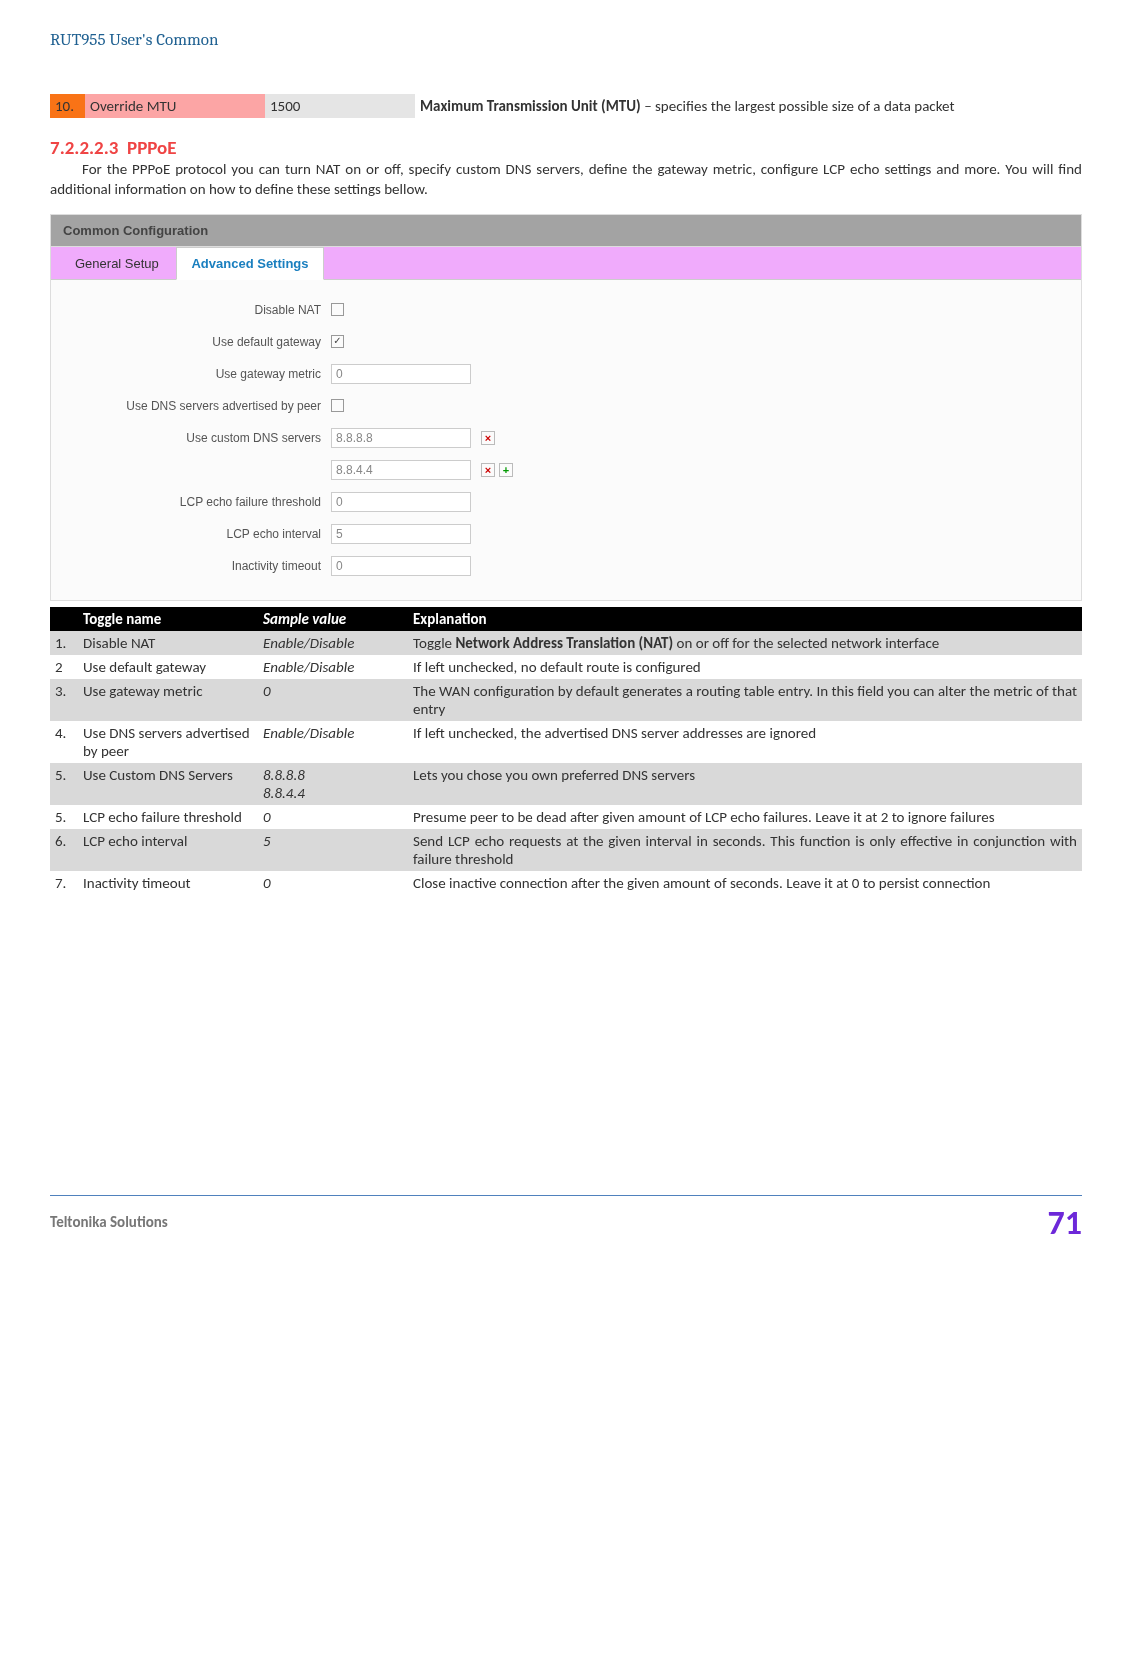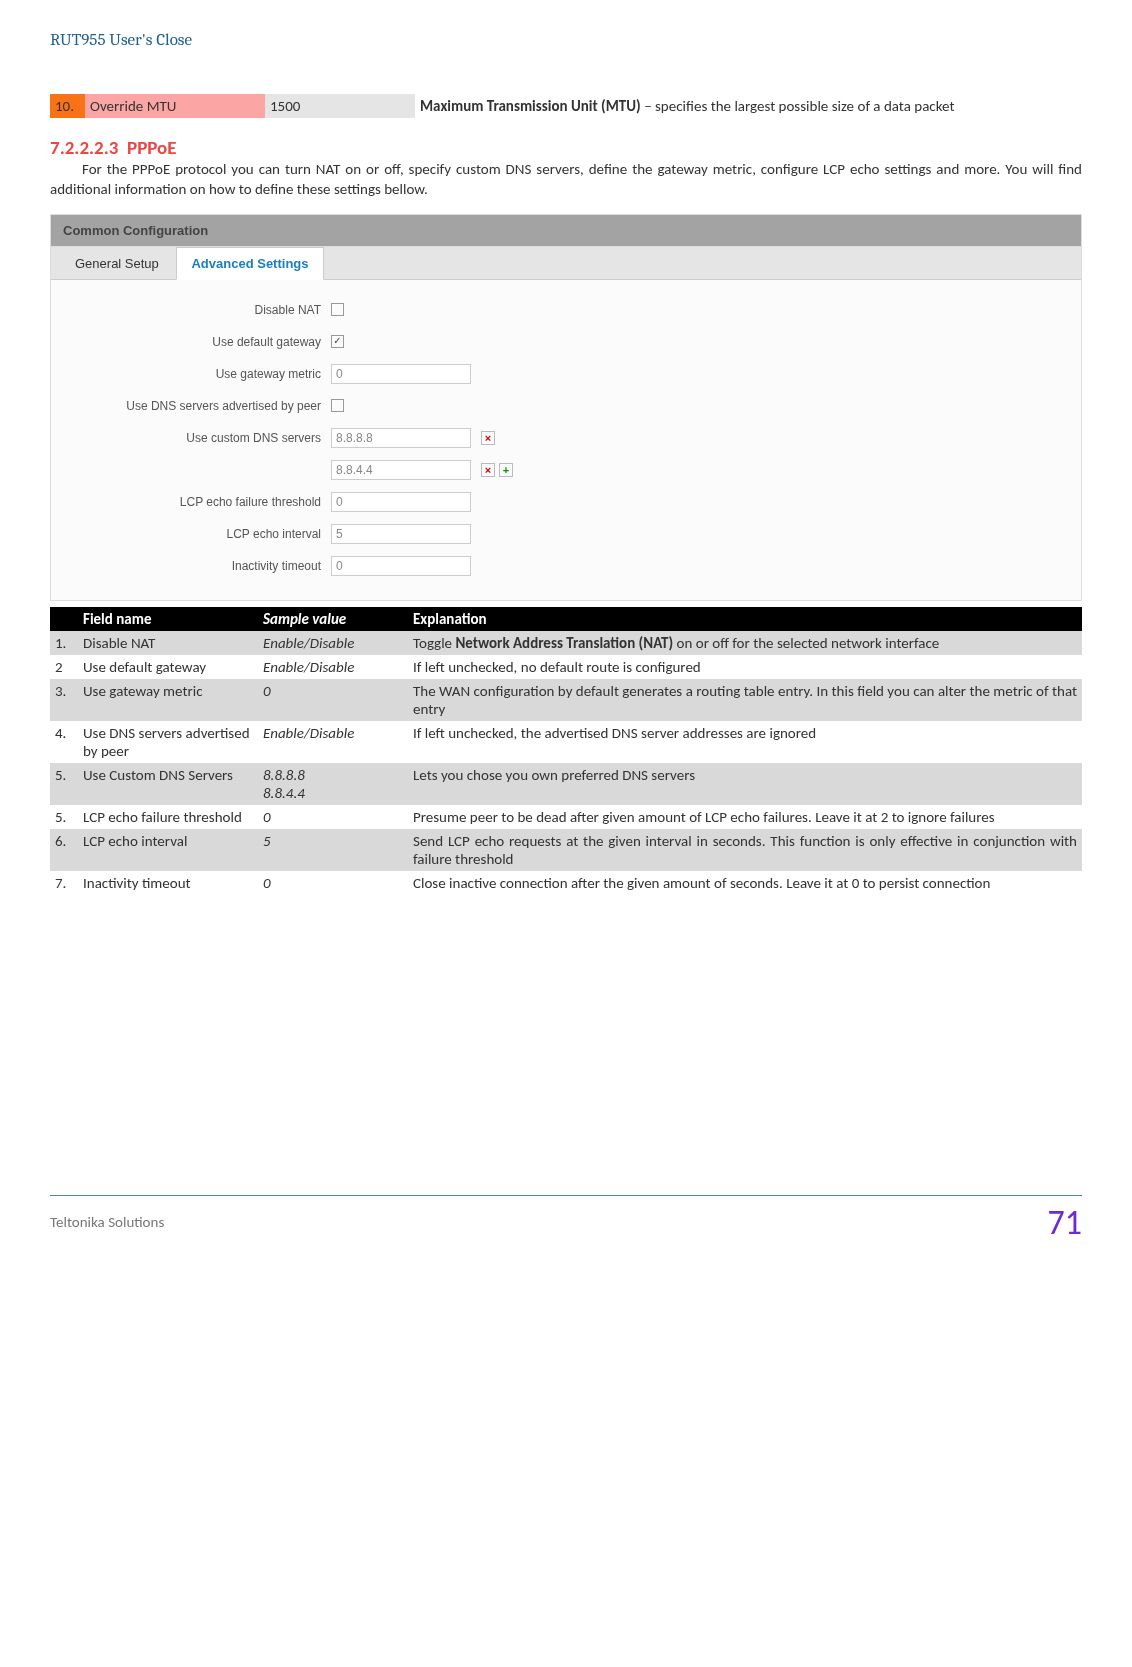--- a/index.html
+++ b/index.html
@@ -8,46 +8,46 @@
   .top-table { width: 100%; border-collapse: collapse; margin-bottom: 18px; }
   .top-table td { padding: 3px 5px; vertical-align: top; }
   .top-table .c0 { background: #f97316; width: 35px; }
   .top-table .c1 { background: #fca5a5; width: 180px; }
   .top-table .c2 { background: #e5e5e5; width: 150px; }
   .top-table .c3 { text-align: justify; }
   .section-hdr { color: #ef4444; font-weight: bold; font-size: 19px; }
   .body-text { text-align: justify; margin-bottom: 14px; line-height: 1.35; text-indent: 32px; }
   .config-panel { border: 1px solid #ddd; background: #fbfbfb; margin-bottom: 6px; font-family: Helvetica, Arial, sans-serif; font-size: 13px; color: #444; }
   .config-header { background: #a3a3a3; padding: 8px 12px; font-weight: bold; border-bottom: 1px solid #ddd; }
-  .tab-row { background: #e5e5e5; padding: 0 10px; border-bottom: 1px solid #ccc; }
+  .tab-row { background: #f0abfc; padding: 0 10px; border-bottom: 1px solid #ccc; }
   .tab { display: inline-block; padding: 8px 14px; color: #333; }
   .tab.active { background: #fff; color: #1a7fbf; font-weight: bold; border: 1px solid #ccc; border-bottom: 1px solid #fff; margin-bottom: -1px; }
   .form-area { padding: 18px 20px 14px 20px; }
   .field-row { display: flex; align-items: center; margin-bottom: 8px; min-height: 24px; }
   .field-label { width: 260px; text-align: right; padding-right: 10px; color: #555; font-size: 12px; }
   .fake-input { border: 1px solid #ccc; height: 20px; width: 140px; padding: 1px 4px; font-size: 12px; color: #888; background: #fff; }
   .fake-check { width: 13px; height: 13px; border: 1px solid #999; display: inline-block; text-align: center; line-height: 10px; font-size: 10px; color: #444; }
   .del-btn { display: inline-block; width: 14px; height: 14px; border: 1px solid #bbb; margin-left: 10px; color: #c00; font-size: 11px; line-height: 12px; text-align: center; font-weight: bold; }
   .add-btn { display: inline-block; width: 14px; height: 14px; border: 1px solid #bbb; margin-left: 4px; color: #090; font-size: 11px; line-height: 12px; text-align: center; font-weight: bold; }
   .spec-table { width: 100%; border-collapse: collapse; }
   .spec-table th { background: #000; color: #fff; text-align: left; padding: 3px 5px; font-weight: bold; }
   .spec-table td { padding: 3px 5px; vertical-align: top; }
   .spec-table tr.gray td { background: #D9D9D9; }
   .spec-table td.exp { text-align: justify; }
   .spec-table .n { width: 28px; }
   .spec-table .f { width: 180px; }
   .spec-table .s { width: 150px; font-style: italic; }
-  .footer { margin-top: 300px; border-top: 1px solid #4F81BD; padding-top: 6px; display: flex; justify-content: space-between; align-items: center; }
+  .footer { margin-top: 300px; border-top: 1px solid #4F81BD; padding-top: 6px; display: flex; justify-content: space-between; align-items: center; font-weight: bold; }
   .footer-left { color: #777; font-size: 15px; }
   .footer-right { color: #6d28d9; font-size: 34px; }
 </style>
 </head>
 <body>
 
-<div class="doc-title">RUT955 User's Close</div>
+<div class="doc-title">RUT955 User's Common</div>
 
 <table class="top-table">
   <tbody>
       <tr>
     <td class="c0">10.</td>
     <td class="c1">Override MTU</td>
     <td class="c2">1500</td>
     <td class="c3"><b>Maximum Transmission Unit (MTU)</b><span> – specifies the largest possible size of a data packet</span></td>
   </tr>
 </tbody>
@@ -105,21 +105,21 @@
       <div class="field-label">Inactivity timeout</div>
       <input class="fake-input" value="0" style="">
     </div>
   </div>
 </div>
 
 <table class="spec-table">
   <tbody>
       <tr>
     <th class="n"></th>
-    <th class="f">Field name</th>
+    <th class="f">Toggle name</th>
     <th class="s">Sample value</th>
     <th>Explanation</th>
   </tr>
   <tr class="gray">
     <td class="n">1.</td>
     <td class="f">Disable NAT</td>
     <td class="s">Enable/Disable</td>
     <td class="exp"><span>Toggle </span><b>Network Address Translation (NAT)</b><span> on or off for the selected network interface</span></td>
   </tr>
   <tr>

